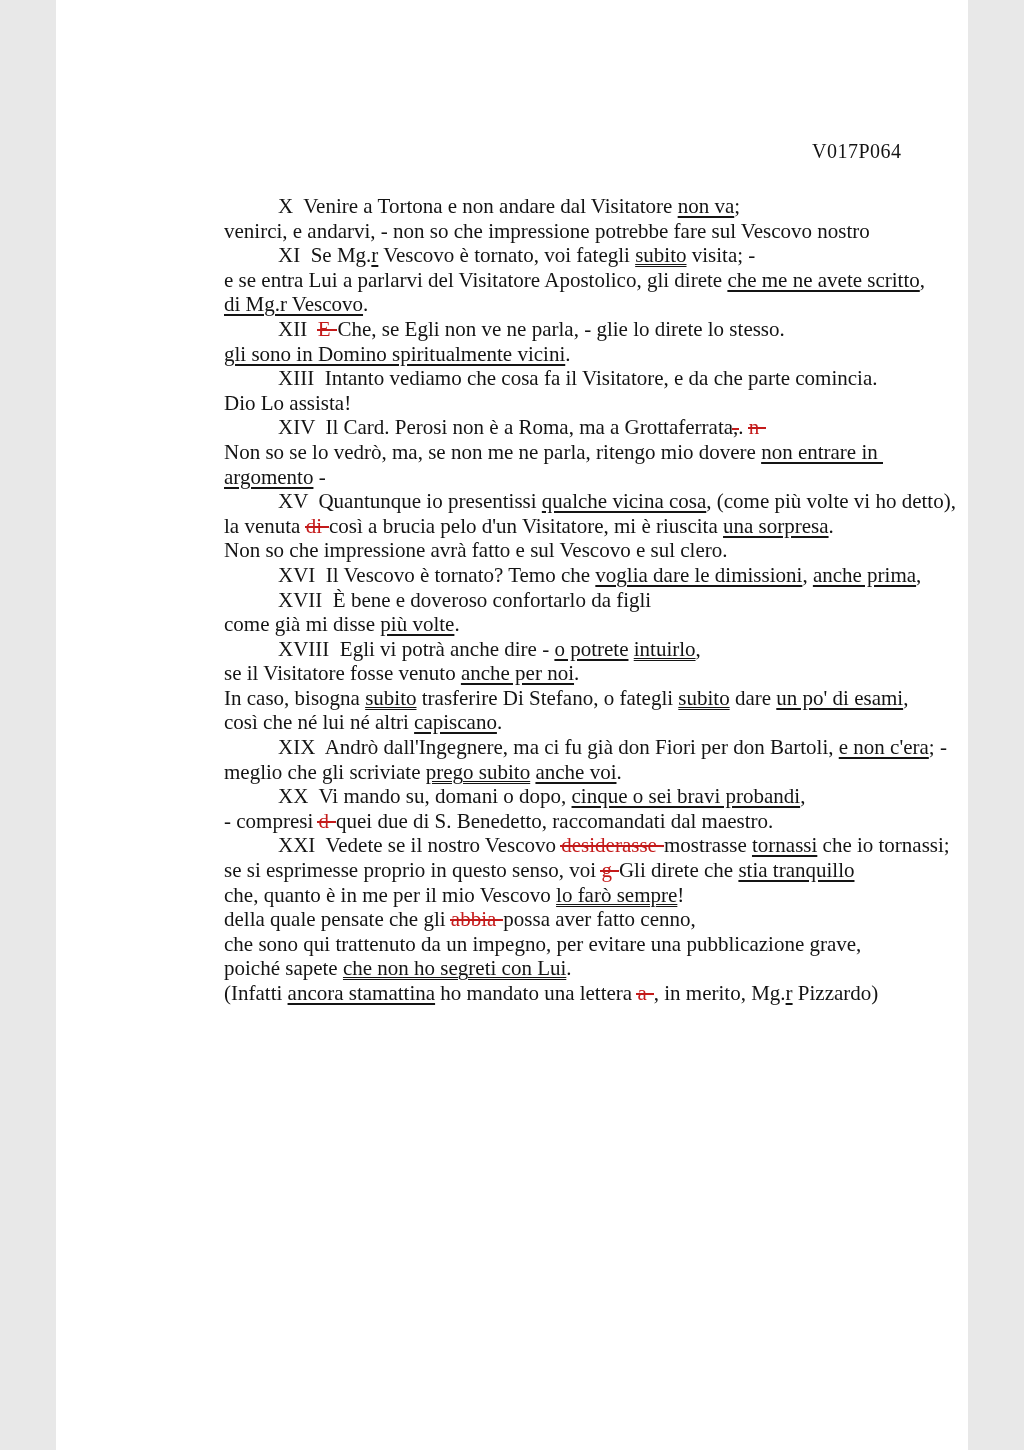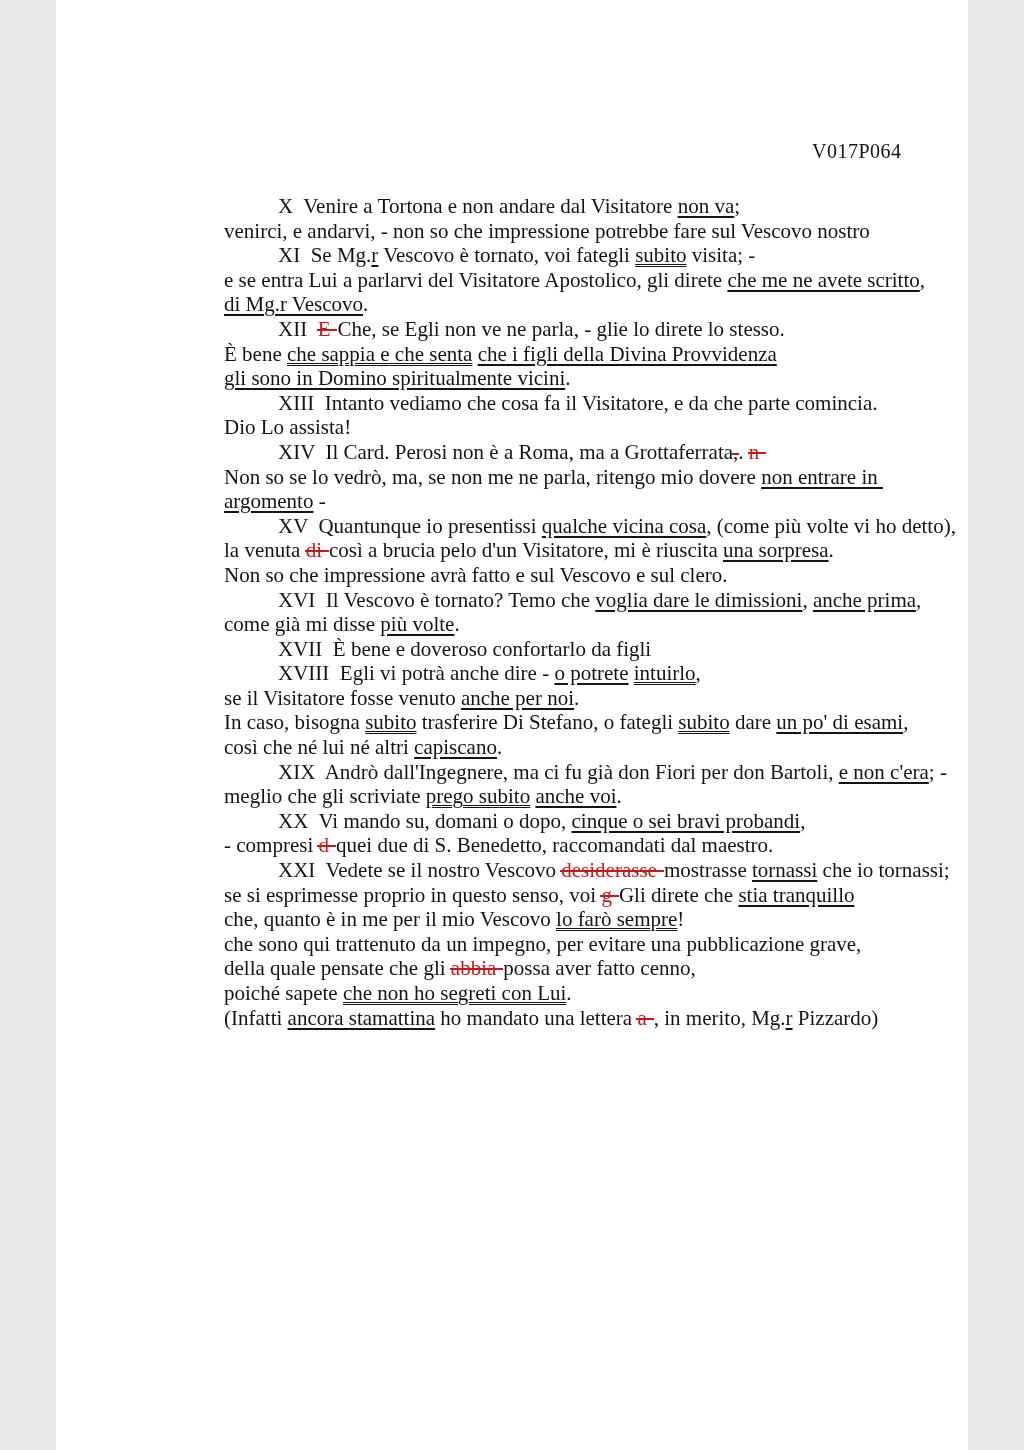--- a/index.html
+++ b/index.html
@@ -74,42 +74,41 @@
 
 <div class="page">
   <div class="header-code">V017P064</div>
   <div class="text-block">
       <div class="line indent"><span class="seg seg-p">X  Venire a Tortona e non andare dal Visitatore </span><span class="seg seg-u">non va</span><span class="seg seg-p">;</span></div>
       <div class="line"><span class="seg seg-p">venirci, e andarvi, - non so che impressione potrebbe fare sul Vescovo nostro</span></div>
       <div class="line indent"><span class="seg seg-p">XI  Se Mg.</span><span class="seg seg-u">r</span><span class="seg seg-p"> Vescovo è tornato, voi fategli </span><span class="seg seg-uu">subito</span><span class="seg seg-p"> visita; -</span></div>
       <div class="line"><span class="seg seg-p">e se entra Lui a parlarvi del Visitatore Apostolico, gli direte </span><span class="seg seg-u">che me ne avete scritto</span><span class="seg seg-p">,</span></div>
       <div class="line"><span class="seg seg-u">di Mg.r Vescovo</span><span class="seg seg-p">.</span></div>
       <div class="line indent"><span class="seg seg-p">XII  </span><span class="seg seg-rs">E</span><span class="seg seg-p">Che, se Egli non ve ne parla, - glie lo direte lo stesso.</span></div>
-      <div class="line"><span class="seg seg-p">È bene </span><span class="seg seg-uu">che sappia e che senta</span><span class="seg seg-p"> </span><span class="seg seg-u">che i figli della Divina Provvidenza</span></div>
       <div class="line"><span class="seg seg-u">gli sono in Domino spiritualmente vicini</span><span class="seg seg-p">.</span></div>
       <div class="line indent"><span class="seg seg-p">XIII  Intanto vediamo che cosa fa il Visitatore, e da che parte comincia.</span></div>
       <div class="line"><span class="seg seg-p">Dio Lo assista!</span></div>
       <div class="line indent"><span class="seg seg-p">XIV  Il Card. Perosi non è a Roma, ma a Grottaferrata</span><span class="seg seg-bs">,</span><span class="seg seg-p">. </span><span class="seg seg-rs">n</span></div>
       <div class="line"><span class="seg seg-p">Non so se lo vedrò, ma, se non me ne parla, ritengo mio dovere </span><span class="seg seg-u">non entrare in </span></div>
       <div class="line"><span class="seg seg-u">argomento</span><span class="seg seg-p"> -</span></div>
       <div class="line indent"><span class="seg seg-p">XV  Quantunque io presentissi </span><span class="seg seg-u">qualche vicina cosa</span><span class="seg seg-p">, (come più volte vi ho detto),</span></div>
       <div class="line"><span class="seg seg-p">la venuta </span><span class="seg seg-rs">di</span><span class="seg seg-p">così a brucia pelo d'un Visitatore, mi è riuscita </span><span class="seg seg-u">una sorpresa</span><span class="seg seg-p">.</span></div>
       <div class="line"><span class="seg seg-p">Non so che impressione avrà fatto e sul Vescovo e sul clero.</span></div>
       <div class="line indent"><span class="seg seg-p">XVI  Il Vescovo è tornato? Temo che </span><span class="seg seg-u">voglia dare le dimissioni</span><span class="seg seg-p">, </span><span class="seg seg-u">anche prima</span><span class="seg seg-p">,</span></div>
+      <div class="line indent"><span class="seg seg-p">XVII  È bene e doveroso confortarlo da figli</span></div>
       <div class="line"><span class="seg seg-p">come già mi disse </span><span class="seg seg-u">più volte</span><span class="seg seg-p">.</span></div>
-      <div class="line indent"><span class="seg seg-p">XVII  È bene e doveroso confortarlo da figli</span></div>
       <div class="line indent"><span class="seg seg-p">XVIII  Egli vi potrà anche dire - </span><span class="seg seg-u">o potrete</span><span class="seg seg-p"> </span><span class="seg seg-uu">intuirlo</span><span class="seg seg-p">,</span></div>
       <div class="line"><span class="seg seg-p">se il Visitatore fosse venuto </span><span class="seg seg-u">anche per noi</span><span class="seg seg-p">.</span></div>
       <div class="line"><span class="seg seg-p">In caso, bisogna </span><span class="seg seg-uu">subito</span><span class="seg seg-p"> trasferire Di Stefano, o fategli </span><span class="seg seg-uu">subito</span><span class="seg seg-p"> dare </span><span class="seg seg-u">un po' di esami</span><span class="seg seg-p">,</span></div>
       <div class="line"><span class="seg seg-p">così che né lui né altri </span><span class="seg seg-u">capiscano</span><span class="seg seg-p">.</span></div>
       <div class="line indent"><span class="seg seg-p">XIX  Andrò dall'Ingegnere, ma ci fu già don Fiori per don Bartoli, </span><span class="seg seg-u">e non c'era</span><span class="seg seg-p">; -</span></div>
       <div class="line"><span class="seg seg-p">meglio che gli scriviate </span><span class="seg seg-uu">prego subito</span><span class="seg seg-p"> </span><span class="seg seg-u">anche voi</span><span class="seg seg-p">.</span></div>
       <div class="line indent"><span class="seg seg-p">XX  Vi mando su, domani o dopo, </span><span class="seg seg-u">cinque o sei bravi probandi</span><span class="seg seg-p">,</span></div>
       <div class="line"><span class="seg seg-p">- compresi </span><span class="seg seg-rs">d</span><span class="seg seg-p">quei due di S. Benedetto, raccomandati dal maestro.</span></div>
       <div class="line indent"><span class="seg seg-p">XXI  Vedete se il nostro Vescovo </span><span class="seg seg-rs">desiderasse</span><span class="seg seg-p">mostrasse </span><span class="seg seg-u">tornassi</span><span class="seg seg-p"> che io tornassi;</span></div>
       <div class="line"><span class="seg seg-p">se si esprimesse proprio in questo senso, voi </span><span class="seg seg-rs">g</span><span class="seg seg-p">Gli direte che </span><span class="seg seg-u">stia tranquillo</span></div>
       <div class="line"><span class="seg seg-p">che, quanto è in me per il mio Vescovo </span><span class="seg seg-uu">lo farò sempre</span><span class="seg seg-p">!</span></div>
+      <div class="line"><span class="seg seg-p">della quale pensate che gli </span><span class="seg seg-rs">abbia</span><span class="seg seg-p">possa aver fatto cenno,</span></div>
       <div class="line"><span class="seg seg-p">che sono qui trattenuto da un impegno, per evitare una pubblicazione grave,</span></div>
-      <div class="line"><span class="seg seg-p">della quale pensate che gli </span><span class="seg seg-rs">abbia</span><span class="seg seg-p">possa aver fatto cenno,</span></div>
       <div class="line"><span class="seg seg-p">poiché sapete </span><span class="seg seg-uu">che non ho segreti con Lui</span><span class="seg seg-p">.</span></div>
       <div class="line"><span class="seg seg-p">(Infatti </span><span class="seg seg-u">ancora stamattina</span><span class="seg seg-p"> ho mandato una lettera </span><span class="seg seg-rs">a</span><span class="seg seg-p">, in merito, Mg.</span><span class="seg seg-u">r</span><span class="seg seg-p"> Pizzardo)</span></div>
     </div>
 </div>
 
 </body></html>

